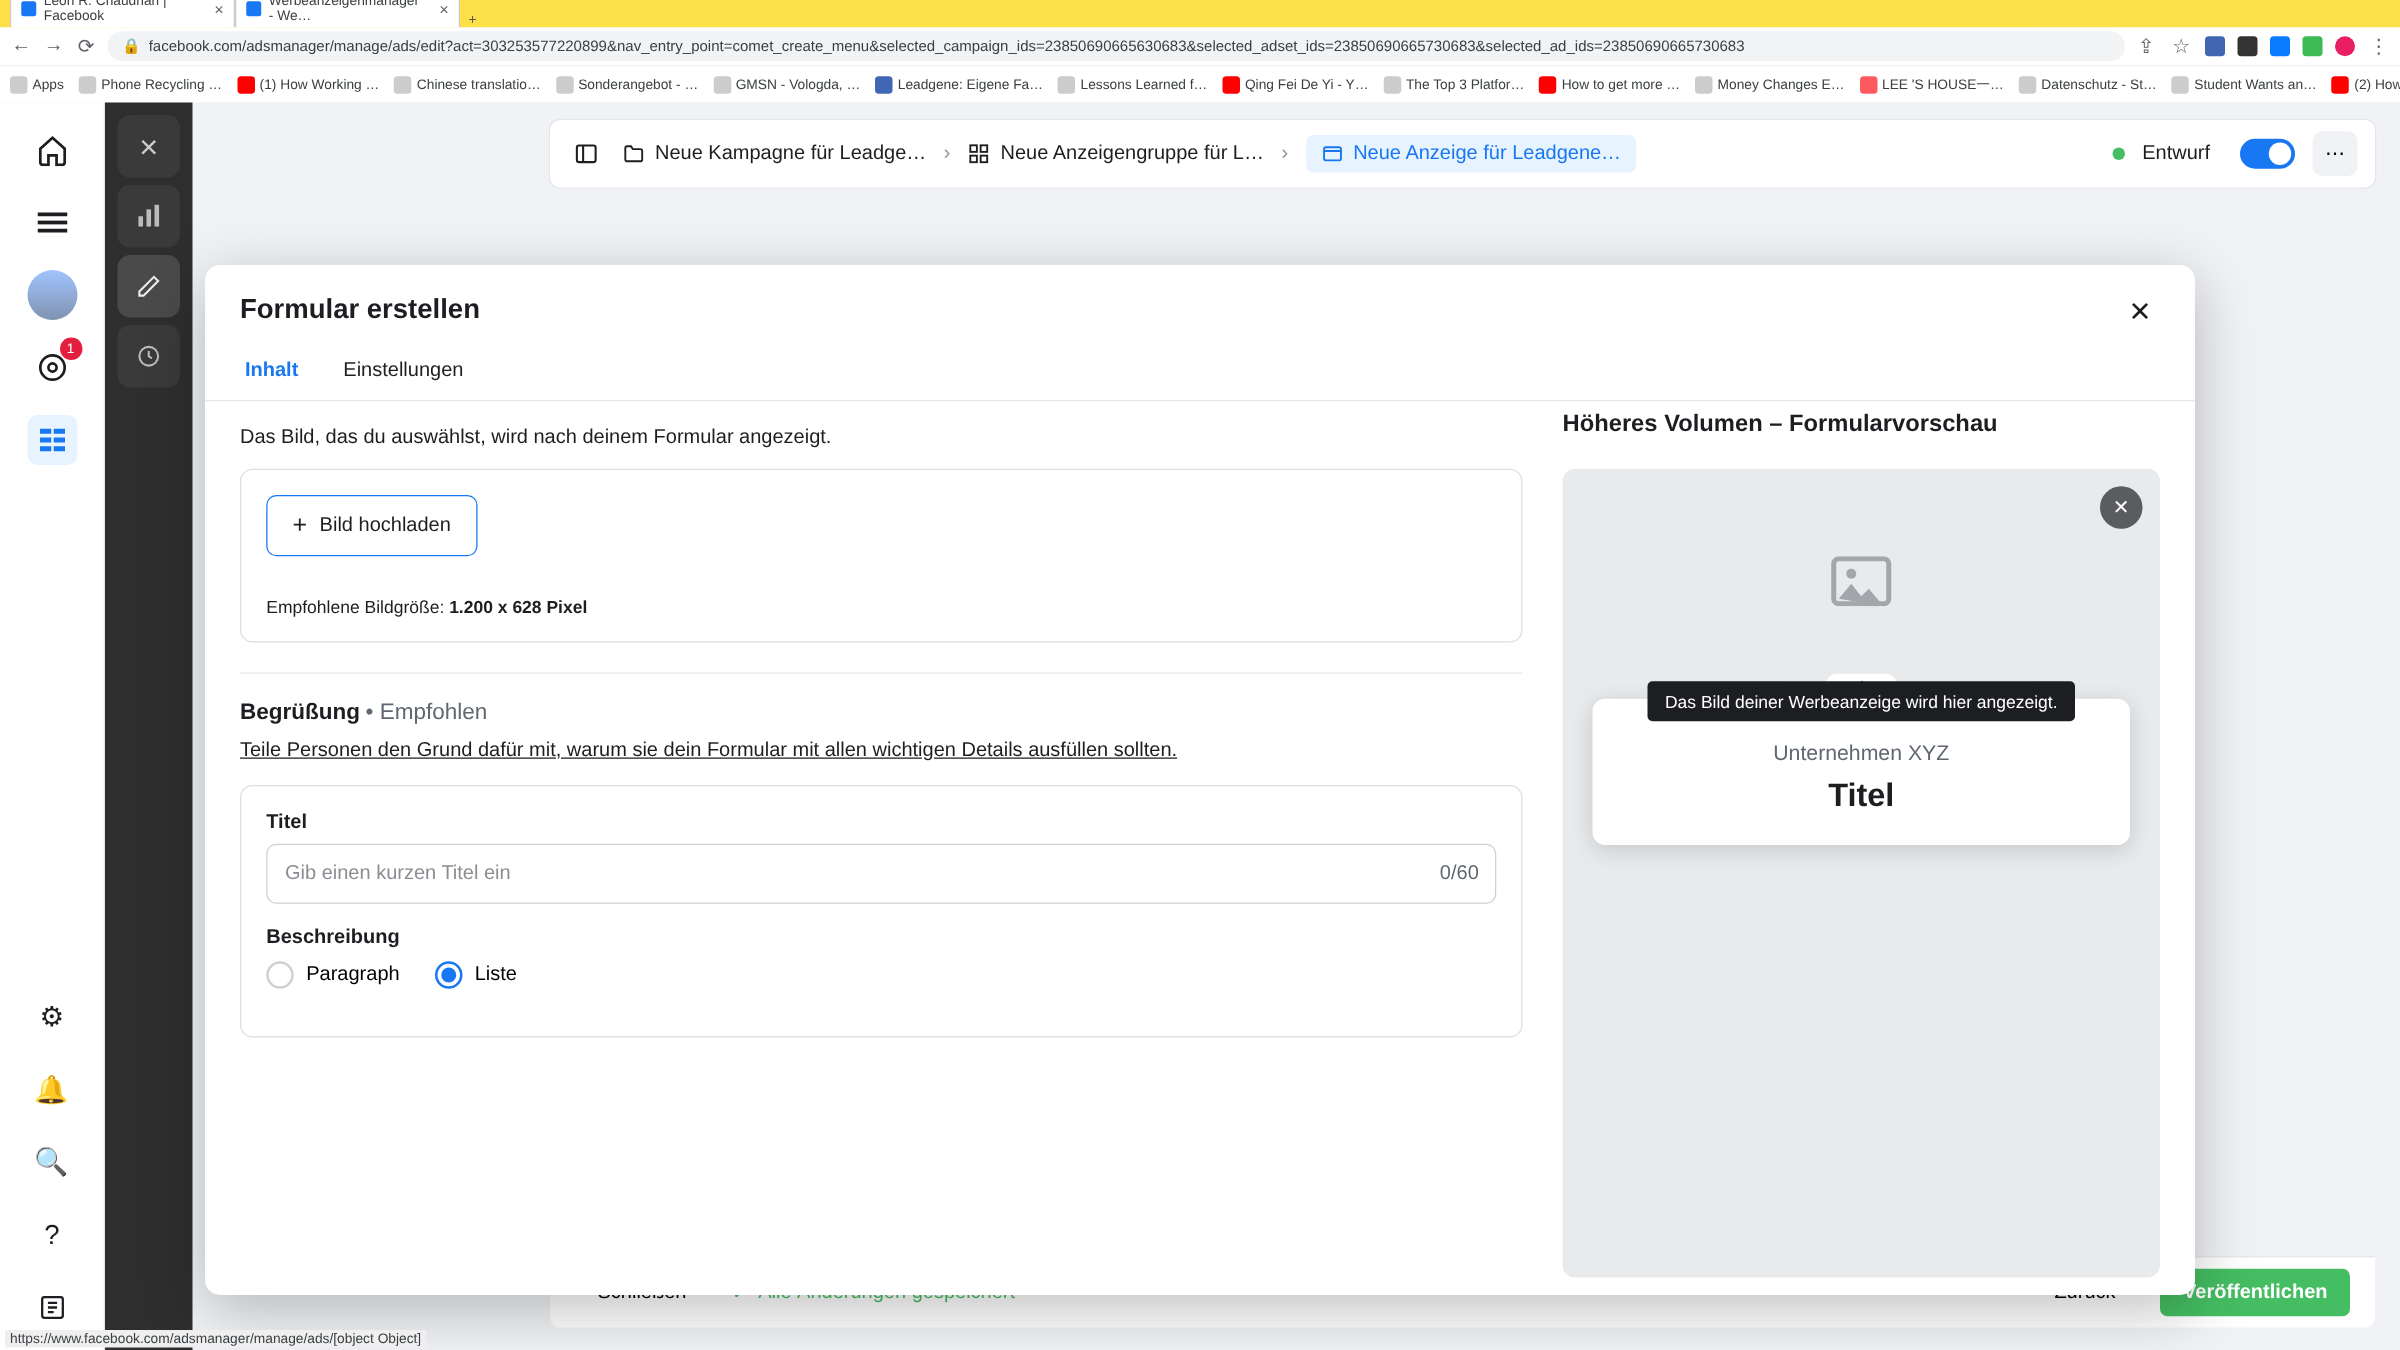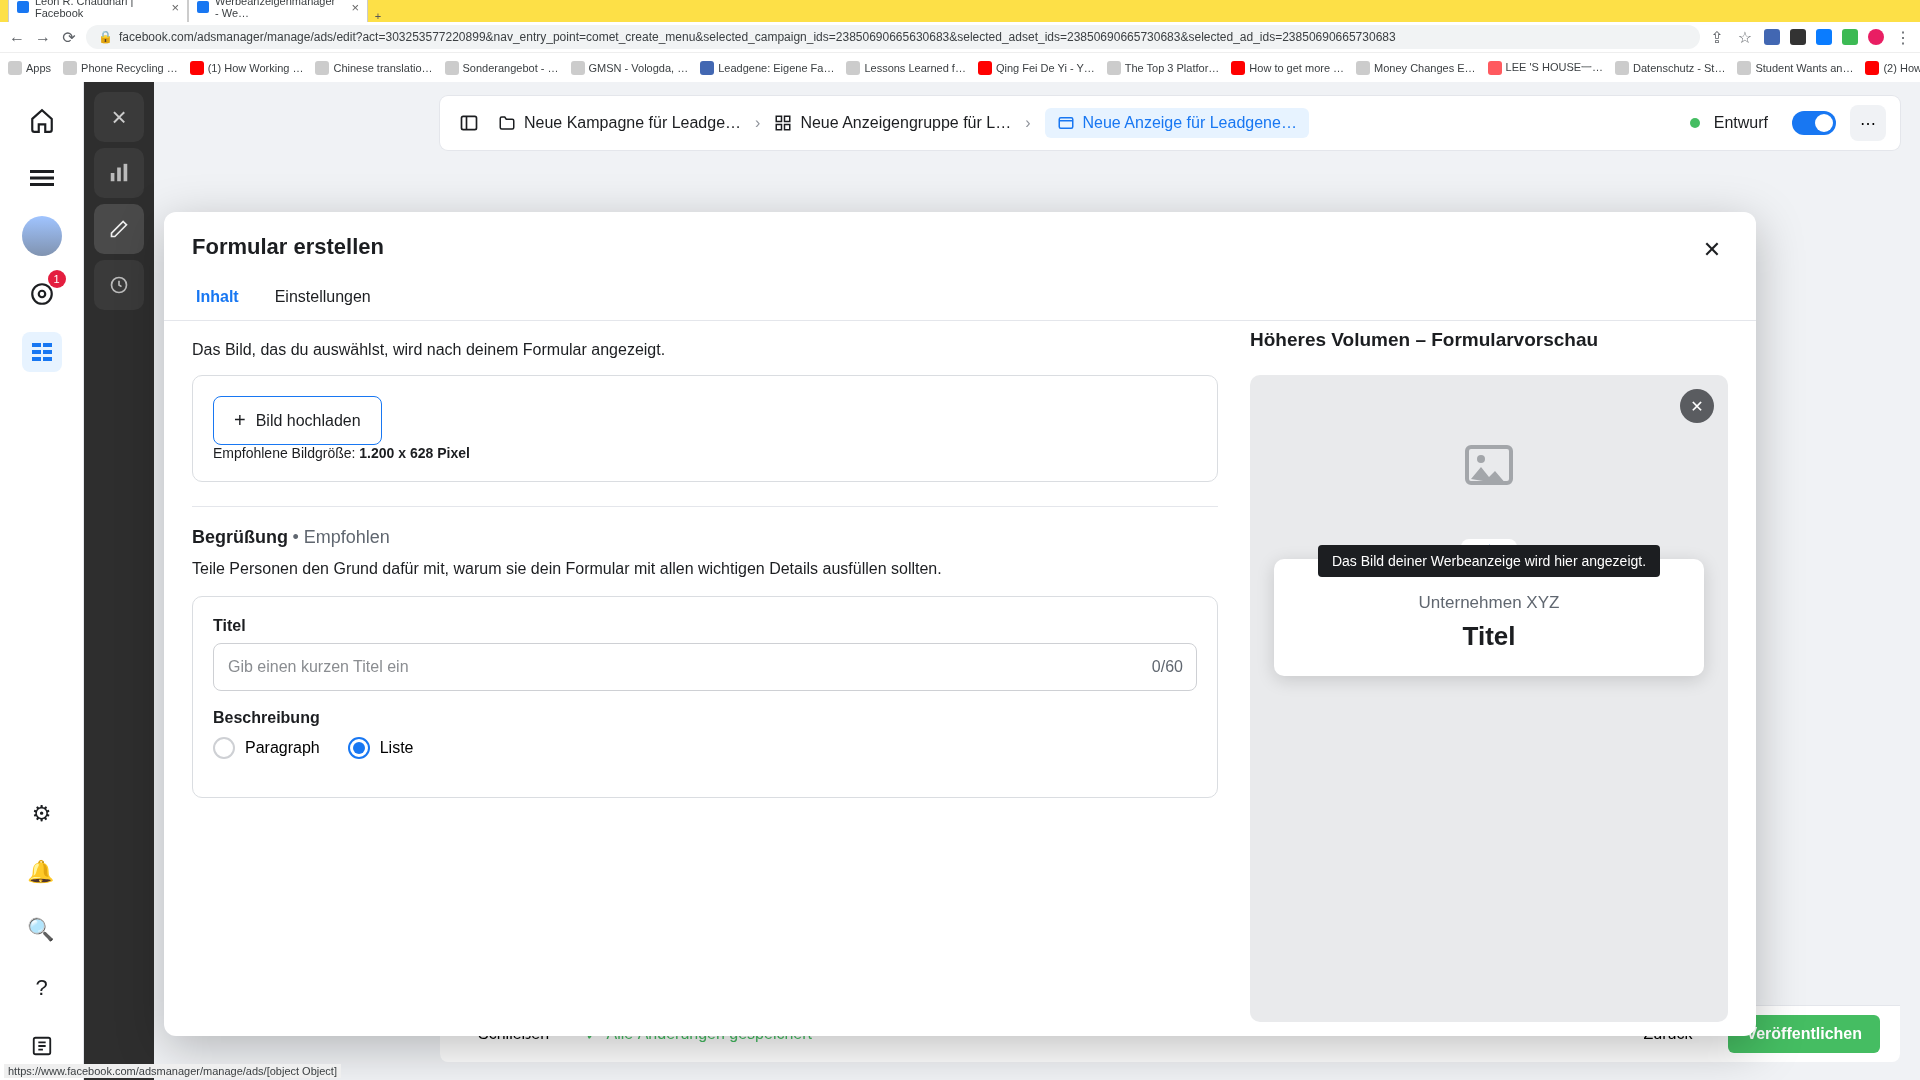--- a/index.html
+++ b/index.html
@@ -64,26 +64,26 @@
 .modal-tabs { display: flex; gap: 28px; padding: 14px 28px 0 28px; border-bottom: 1px solid #e4e6eb;}
 .mtab { padding: 8px 4px 14px 4px; font-size: 16px; color: #1c1e21; cursor:pointer;}
 .mtab.active { color: #1877f2; font-weight: 600; }
 .modal-body { flex:1; display:flex; overflow:hidden;}
 .form-col { flex:1; padding: 14px 28px; overflow-y: auto;}
 .preview-col { width: 510px; border-left: none; padding: 0 28px 14px 4px; display:flex; flex-direction:column;}
 .hint { color: #1c1e21; font-size: 16px; margin: 6px 0 16px 0;}
 .panel { border: 1px solid #dadde1; border-radius: 10px; padding: 20px; margin-bottom: 24px;}
 .upload-btn { border: 1.5px solid #1877f2; color: #1c1e21; background:#fff; padding: 12px 20px; border-radius: 8px; display:inline-flex; align-items:center; gap:10px; font-size: 16px; cursor:pointer;}
 .plus { font-size: 20px; color:#1c1e21;}
-.rec { margin-top: 0; font-size: 14px; color:#1c1e21;}
+.rec { margin-top: 32px; font-size: 14px; color:#1c1e21;}
 .rec b { font-weight: 700;}
 hr.sep { border: none; border-top: 1px solid #e4e6eb; margin: 0 0 20px 0;}
 .section-title { font-size: 18px; font-weight: 700; color:#1c1e21;}
 .section-tag { font-size: 18px; font-weight: 400; color:#606770;}
-.section-desc { font-size: 16px; color:#1c1e21; margin: 10px 0 16px 0; line-height: 1.4;}
+.section-desc { font-size: 16px; color:#1c1e21; margin: 10px 0 16px 0; line-height: 1.4; text-decoration: underline;}
 .field-label { font-size: 16px; font-weight: 700; margin-bottom: 8px; color:#1c1e21;}
 .input-wrap { position: relative; }
 .text-input { width: 100%; border: 1px solid #ced0d4; border-radius: 8px; padding: 14px 70px 14px 14px; font-size: 16px; color:#1c1e21; background:#fff;}
 .text-input::placeholder { color:#8a8d91;}
 .counter { position: absolute; right: 14px; top: 50%; transform: translateY(-50%); color:#606770; font-size: 16px;}
 .radio-row { display:flex; gap: 28px; align-items:center; margin: 10px 0 18px 0;}
 .radio { display:flex; align-items:center; gap: 10px; cursor:pointer;}
 .rdot { width: 22px; height: 22px; border-radius:50%; border: 2px solid #ced0d4; display:flex; align-items:center; justify-content:center;}
 .rdot.on { border-color:#1877f2;}
 .rdot.on::after { content:""; width:12px; height:12px; background:#1877f2; border-radius:50%;}

